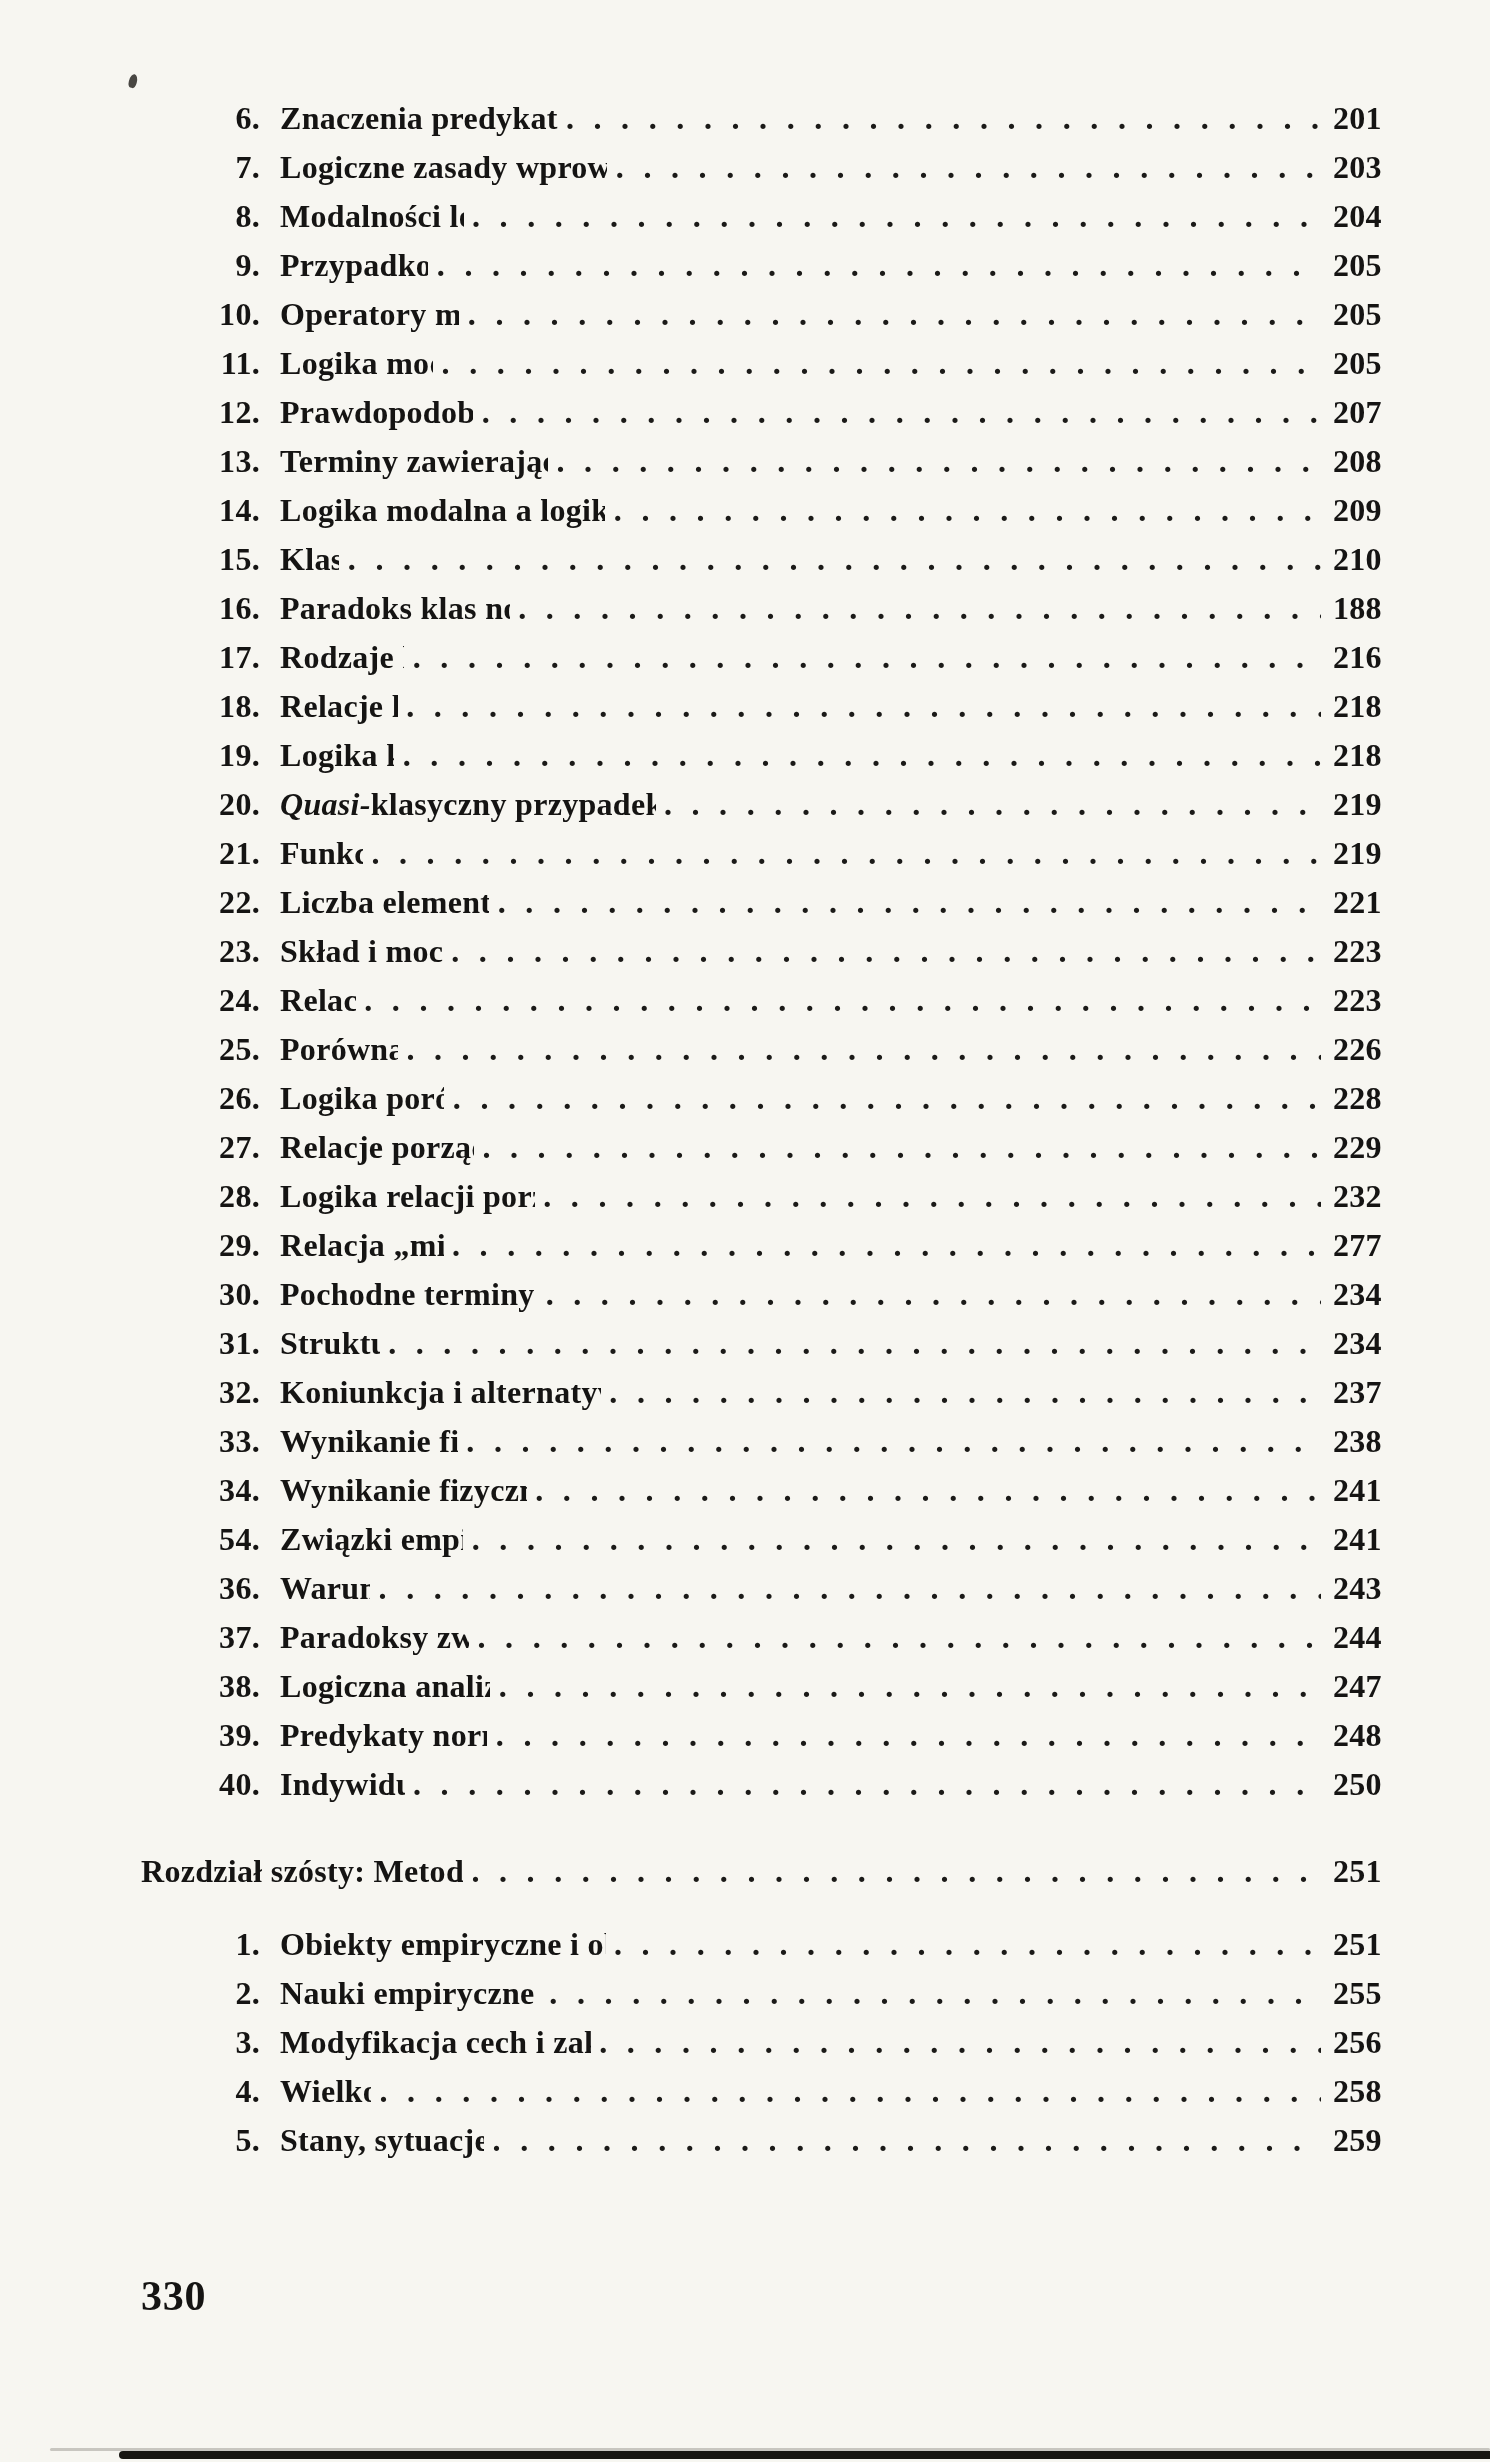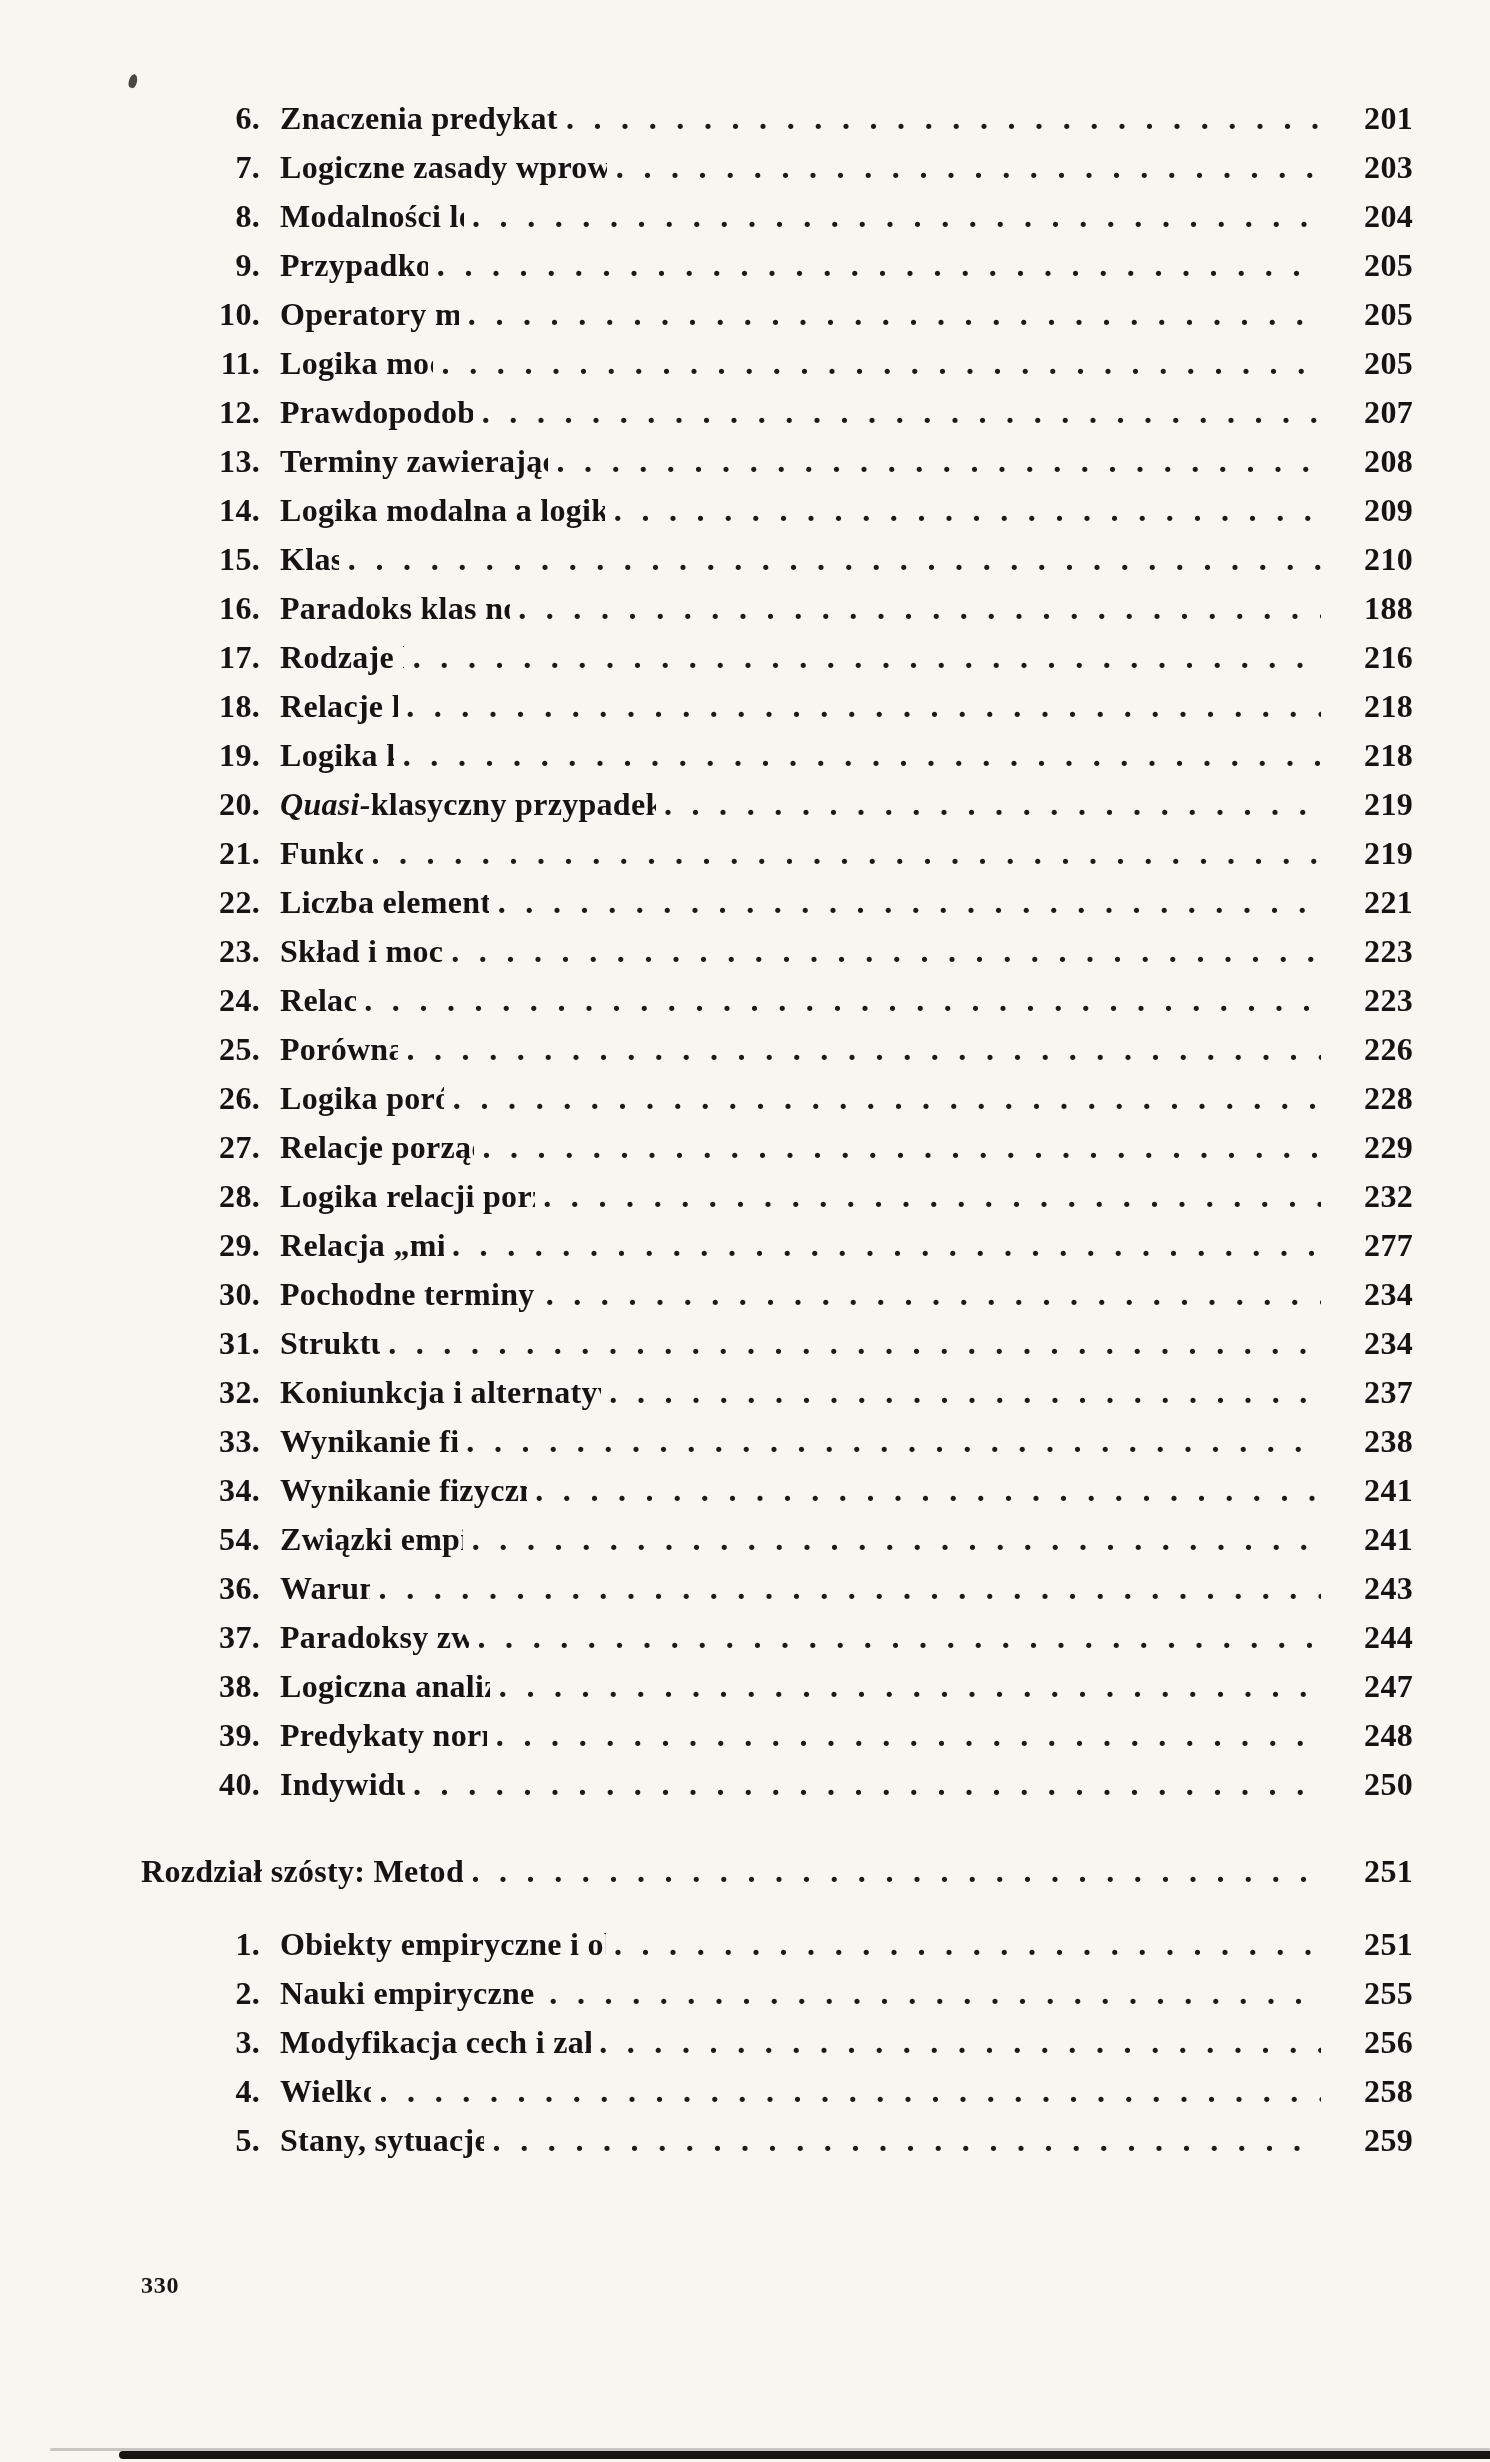--- a/index.html
+++ b/index.html
@@ -53,38 +53,38 @@
     min-width: 25px;
   }
   .leader::after {
     content: ". . . . . . . . . . . . . . . . . . . . . . . . . . . . . . . . . . . . . . . . . . . . . . . .";
     word-spacing: 11px;
     color: #1b1a18;
   }
   .pg {
     flex: 0 0 auto;
     width: 80px;
-    text-align: right;
+    text-align: left;
   }
   .heading-row {
     margin-top: 38px;
     height: 50px;
   }
   .heading-title {
     flex: 0 1 auto;
     overflow: hidden;
   }
   .chapter-entries {
     margin-top: 23.4px;
   }
   .folio {
     position: absolute;
     left: 141px;
     top: 2272px;
-    font-size: 24px;
+    font-size: 42px;
     letter-spacing: 0.8px;
   }
   
   .scan-speck {
     position: absolute;
     left: 129px;
     top: 74px;
     width: 7.5px;
     height: 14.2px;
     background: #2a2824;

